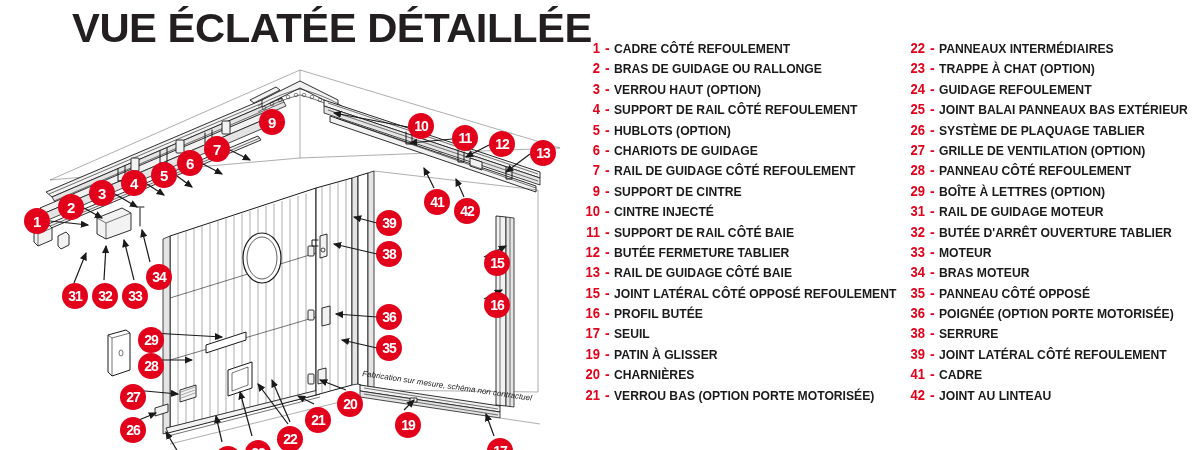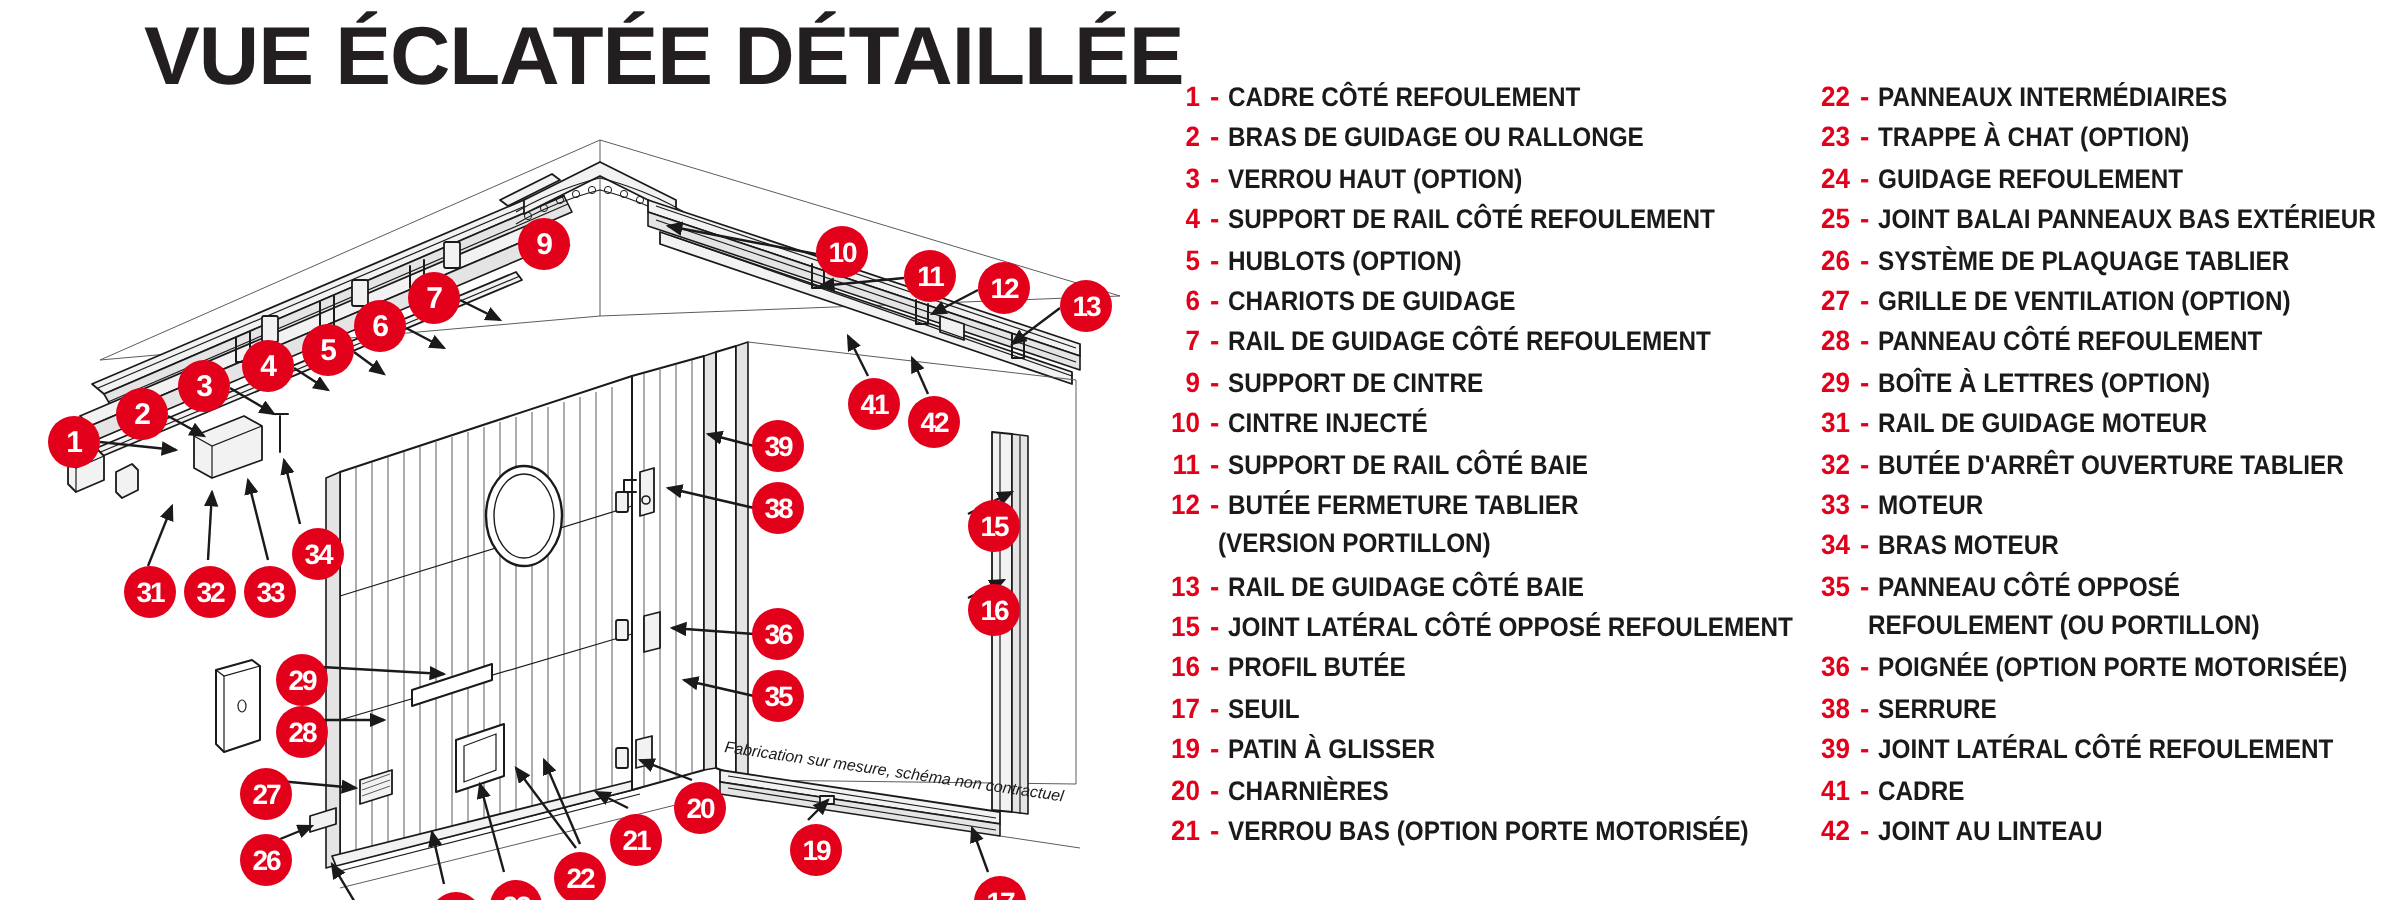--- a/index.html
+++ b/index.html
@@ -391,23 +391,20 @@
       <div class="leg-row">
         <span class="leg-num">11</span>
         <span class="leg-dash">-</span>
         <span class="leg-txt">SUPPORT DE RAIL CÔTÉ BAIE</span>
       </div>
       <div class="leg-row">
         <span class="leg-num">12</span>
         <span class="leg-dash">-</span>
         <span class="leg-txt">BUTÉE FERMETURE TABLIER</span>
       </div>
-      <div class="leg-row cont">
-        <span class="leg-txt">(VERSION PORTILLON)</span>
-      </div>
       <div class="leg-row">
         <span class="leg-num">13</span>
         <span class="leg-dash">-</span>
         <span class="leg-txt">RAIL DE GUIDAGE CÔTÉ BAIE</span>
       </div>
       <div class="leg-row">
         <span class="leg-num">15</span>
         <span class="leg-dash">-</span>
         <span class="leg-txt">JOINT LATÉRAL CÔTÉ OPPOSÉ REFOULEMENT</span>
       </div>
@@ -496,23 +493,20 @@
       <div class="leg-row">
         <span class="leg-num">34</span>
         <span class="leg-dash">-</span>
         <span class="leg-txt">BRAS MOTEUR</span>
       </div>
       <div class="leg-row">
         <span class="leg-num">35</span>
         <span class="leg-dash">-</span>
         <span class="leg-txt">PANNEAU CÔTÉ OPPOSÉ</span>
       </div>
-      <div class="leg-row cont">
-        <span class="leg-txt">REFOULEMENT (OU PORTILLON)</span>
-      </div>
       <div class="leg-row">
         <span class="leg-num">36</span>
         <span class="leg-dash">-</span>
         <span class="leg-txt">POIGNÉE (OPTION PORTE MOTORISÉE)</span>
       </div>
       <div class="leg-row">
         <span class="leg-num">38</span>
         <span class="leg-dash">-</span>
         <span class="leg-txt">SERRURE</span>
       </div>

